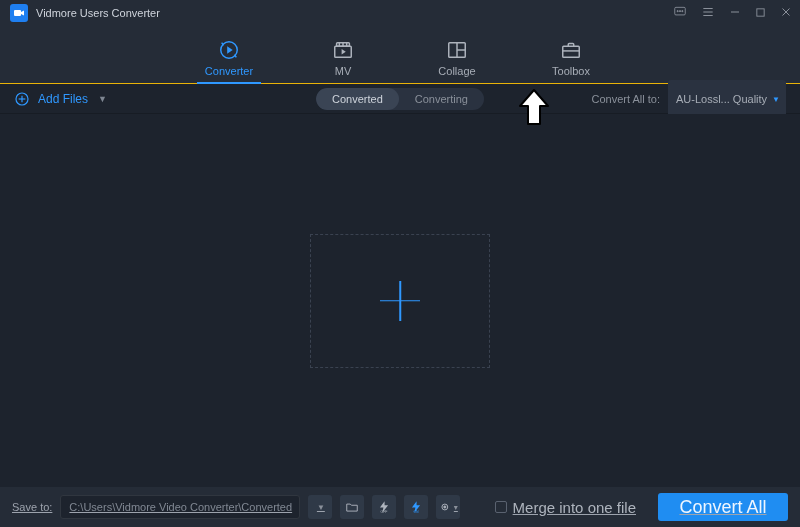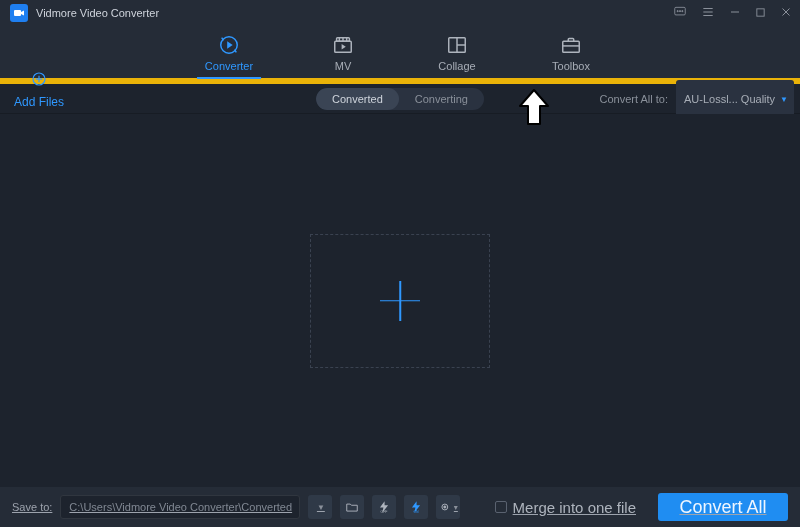--- a/index.html
+++ b/index.html
@@ -8,35 +8,35 @@
 
   
   .titlebar { height: 26px; background: #252c37; display: flex; align-items: center; padding: 0 10px; position: relative; }
   .titlebar .logo { width: 18px; height: 18px; background: #1f7ff0; border-radius: 3px; display: flex; align-items: center; justify-content: center; margin-right: 8px; }
   .titlebar .logo svg { width: 12px; height: 12px; }
   .titlebar .title { font-size: 11px; color: #cfd4dc; }
   .titlebar .winbtns { position: absolute; right: 8px; top: 0; height: 100%; display: flex; align-items: center; gap: 14px; color: #8a909a; }
   .titlebar .winbtns span { font-size: 13px; line-height: 1; cursor: pointer; }
 
   
-  .toptabs { height: 58px; background: #252c37; display: flex; align-items: flex-end; justify-content: center; gap: 58px; border-bottom: 6px solid #eab308; }
+  .toptabs { height: 58px; background: #252c37; display: flex; align-items: flex-end; justify-content: center; gap: 58px; border-bottom: 1px solid #eab308; }
   .toptab { display: flex; flex-direction: column; align-items: center; gap: 4px; padding-bottom: 6px; cursor: pointer; position: relative; min-width: 56px; }
   .toptab .ticon { height: 22px; display: flex; align-items: center; justify-content: center; }
   .toptab .tlabel { font-size: 11px; color: #a7adb6; }
   .toptab.active .tlabel { color: #2f98ff; }
   .toptab.active::after { content: ""; position: absolute; bottom: -1px; left: -4px; right: -4px; height: 2px; background: #2f98ff; }
 
   
   .secbar { height: 30px; background: #1d232d; display: flex; align-items: center; padding: 0 14px; position: relative; border-bottom: 1px solid #171c24; }
-  .addfiles { display: flex; align-items: center; gap: 8px; color: #2f98ff; font-size: 12px; cursor: pointer; flex-direction: column; }
+  .addfiles { display: flex; align-items: center; gap: 8px; color: #2f98ff; font-size: 12px; cursor: pointer; }
   .addfiles .chev { font-size: 9px; color: #7e8692; margin-left: 2px;}
   .segtoggle { position: absolute; left: 50%; transform: translateX(-50%); display: flex; background: #2a3240; border-radius: 14px; height: 22px; overflow: hidden; }
   .segtoggle .seg { font-size: 11px; padding: 0 16px; display: flex; align-items: center; color: #8a909a; cursor: pointer; }
   .segtoggle .seg.active { background: #3a4454; color: #cfd4dc; border-radius: 14px; }
-  .convertallto { position: absolute; right: 6px; display: flex; align-items: center; gap: 8px; font-size: 11px; }
+  .convertallto { position: absolute; right: 14px; display: flex; align-items: center; gap: 8px; font-size: 11px; }
   .convertallto .lbl { color: #8a909a; }
   .fmtselect { background: #2a3240; height: 37px; border-radius: 3px; padding: 0 22px 0 8px; display: flex; align-items: center; font-size: 11px; color: #a7adb6; position: relative; cursor: pointer; max-width: 118px; white-space: nowrap; overflow: hidden; }
   .fmtselect::after { content: "▼"; color: #2f98ff; font-size: 8px; position: absolute; right: 6px; top: 50%; transform: translateY(-50%); }
 
   
   .main { flex: 1; position: relative; background: #1d232d; display: flex; flex-direction: column; align-items: center; justify-content: center; }
   .dropzone { width: 180px; height: 134px; border: 1px dashed #3a4250; display: flex; align-items: center; justify-content: center; position: relative; cursor: pointer; }
   .plus { position: relative; width: 40px; height: 40px; }
   .plus::before, .plus::after { content: ""; position: absolute; background: #2f98ff; }
   .plus::before { left: 50%; top: 0; width: 1.5px; height: 100%; transform: translateX(-50%); }
@@ -64,21 +64,21 @@
 
 <div class="app">
 
   <div class="titlebar">
     <div class="logo">
       <svg viewBox="0 0 24 24">
           <rect x="2" y="6" width="14" height="12" rx="2" fill="#fff"></rect>
           <path d="M16 10 L22 7 L22 17 L16 14 Z" fill="#fff"></path>
         </svg>
     </div>
-    <div class="title">Vidmore Video Converter</div>
+    <div class="title">Vidmore Users Converter</div>
     <div class="winbtns">
       <span>
         <svg width="14" height="14" viewBox="0 0 24 24" fill="none" stroke="#8a909a" stroke-width="1.5">
             <rect x="3" y="4" width="18" height="13" rx="2"></rect>
             <circle cx="8" cy="10.5" r="1" fill="#8a909a"></circle>
             <circle cx="12" cy="10.5" r="1" fill="#8a909a"></circle>
             <circle cx="16" cy="10.5" r="1" fill="#8a909a"></circle>
           </svg>
       </span>
       <span>

